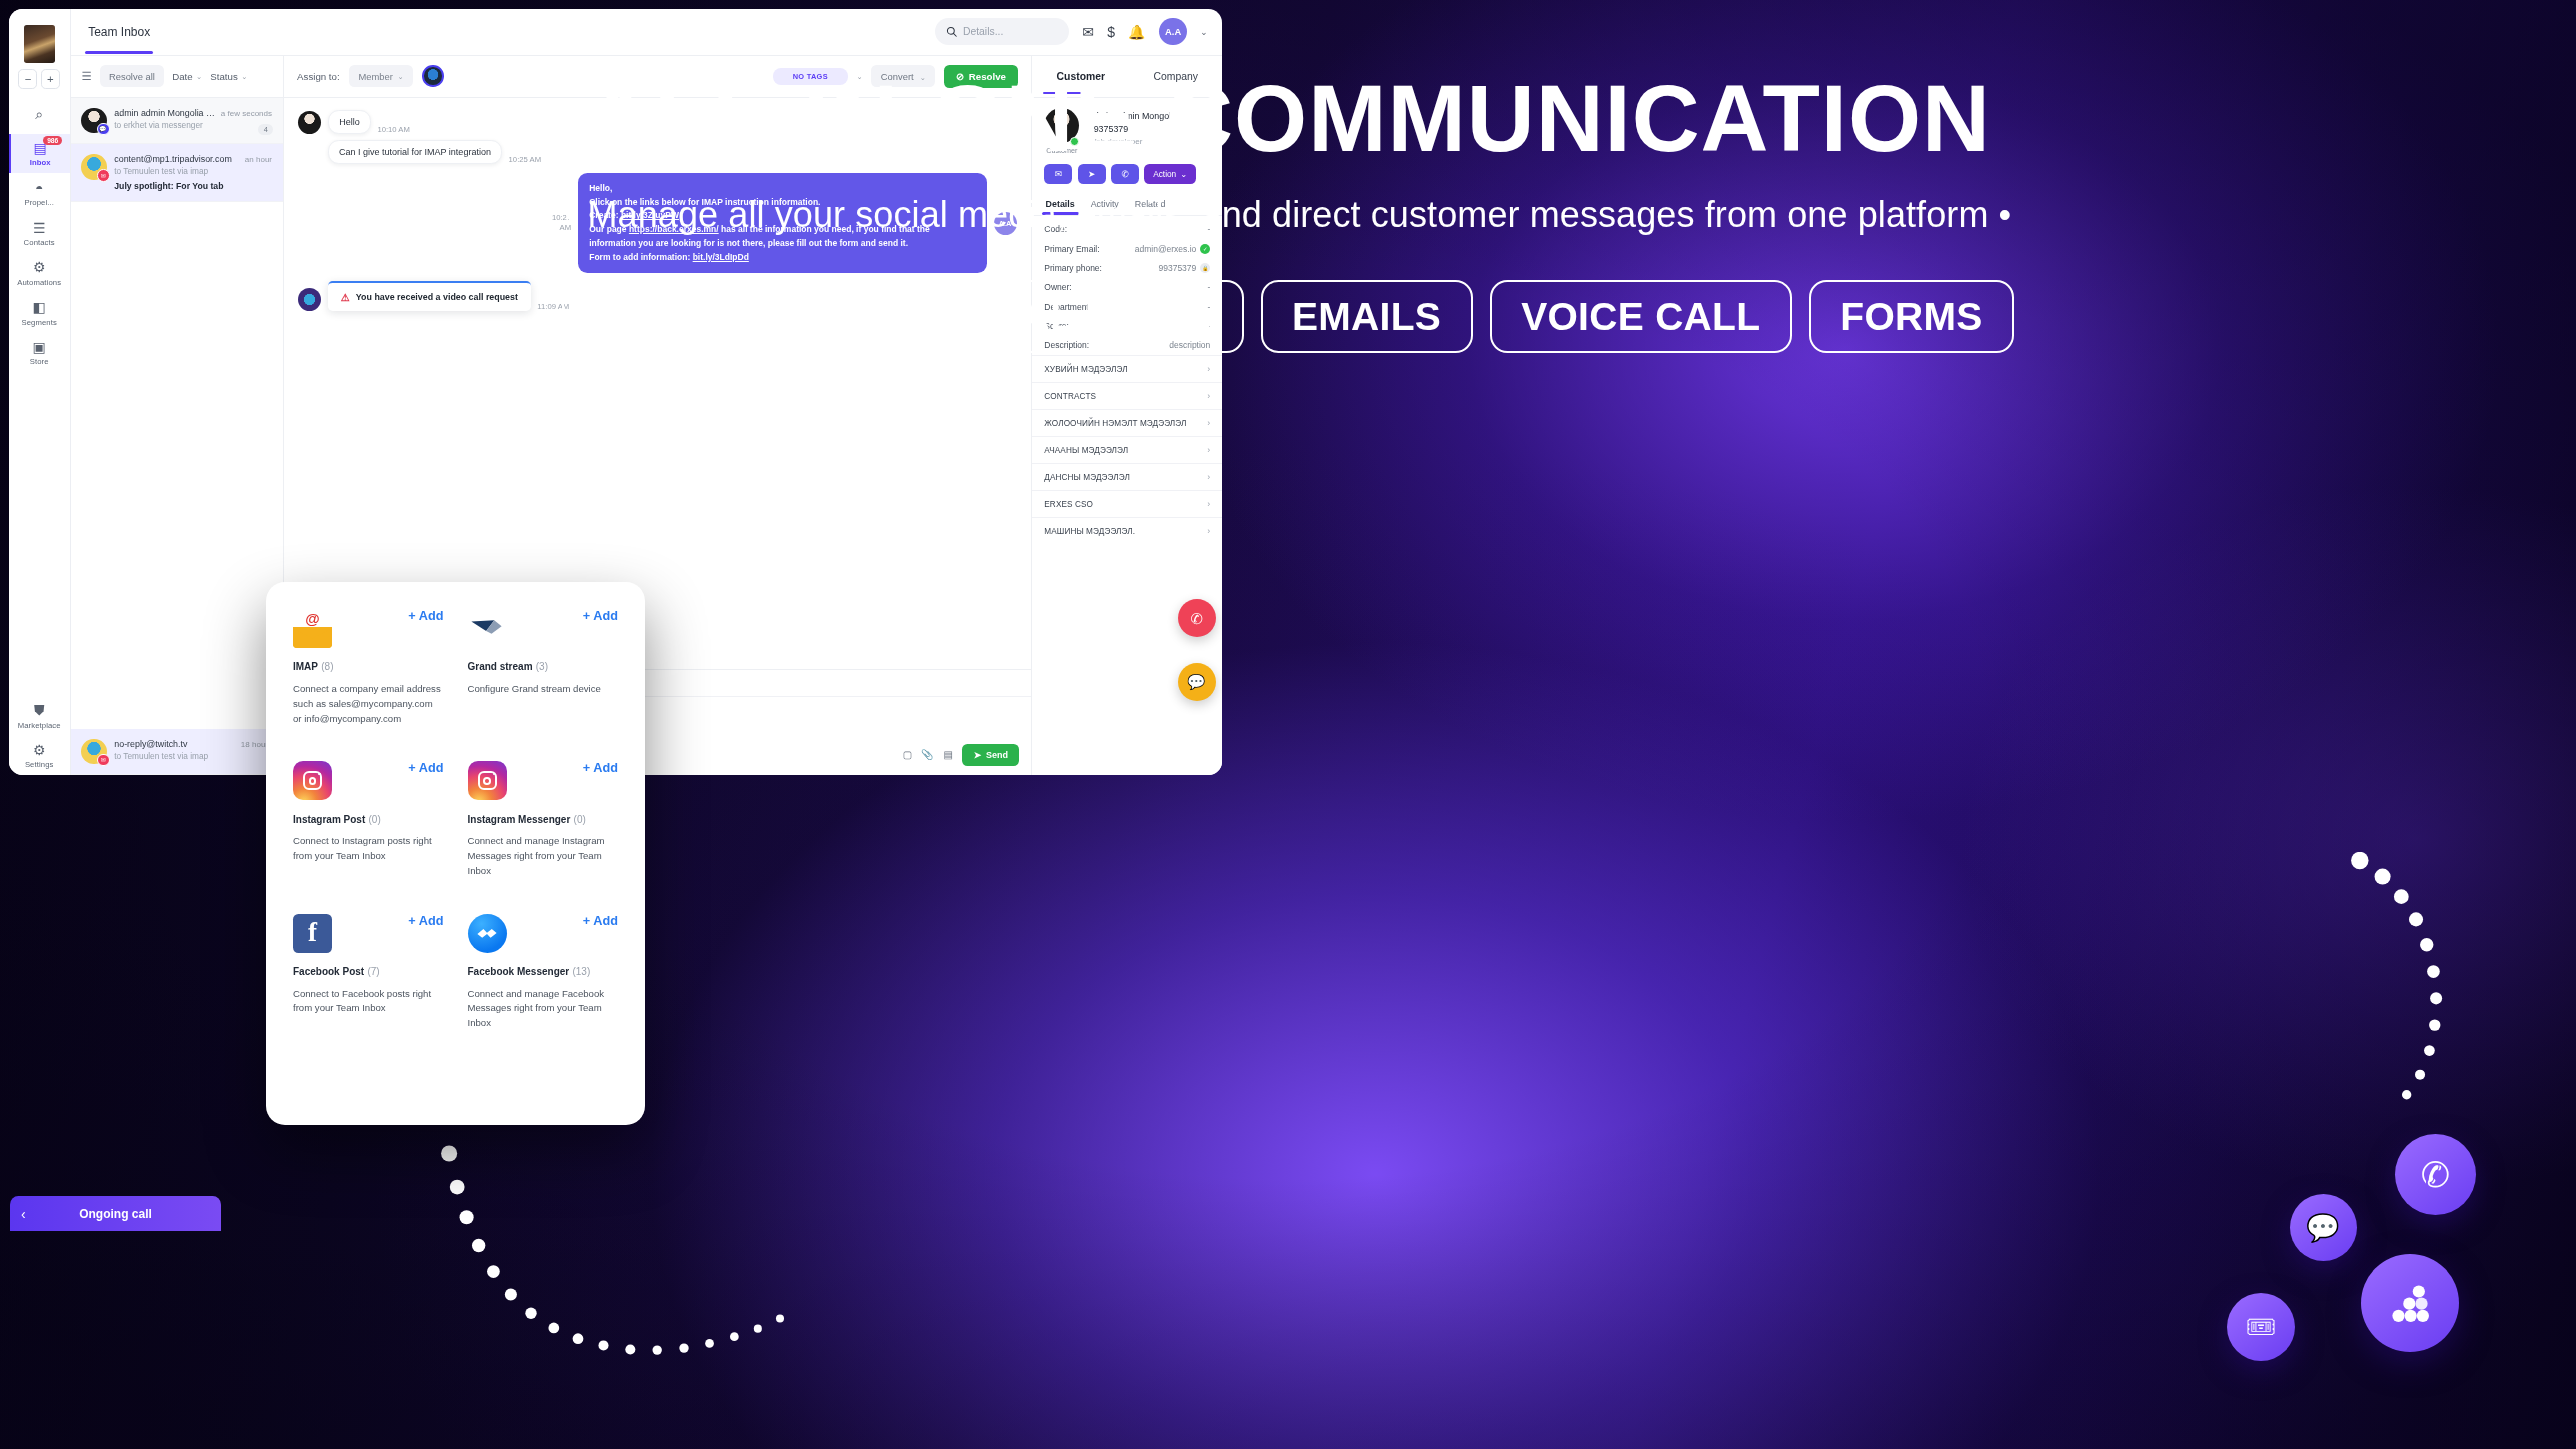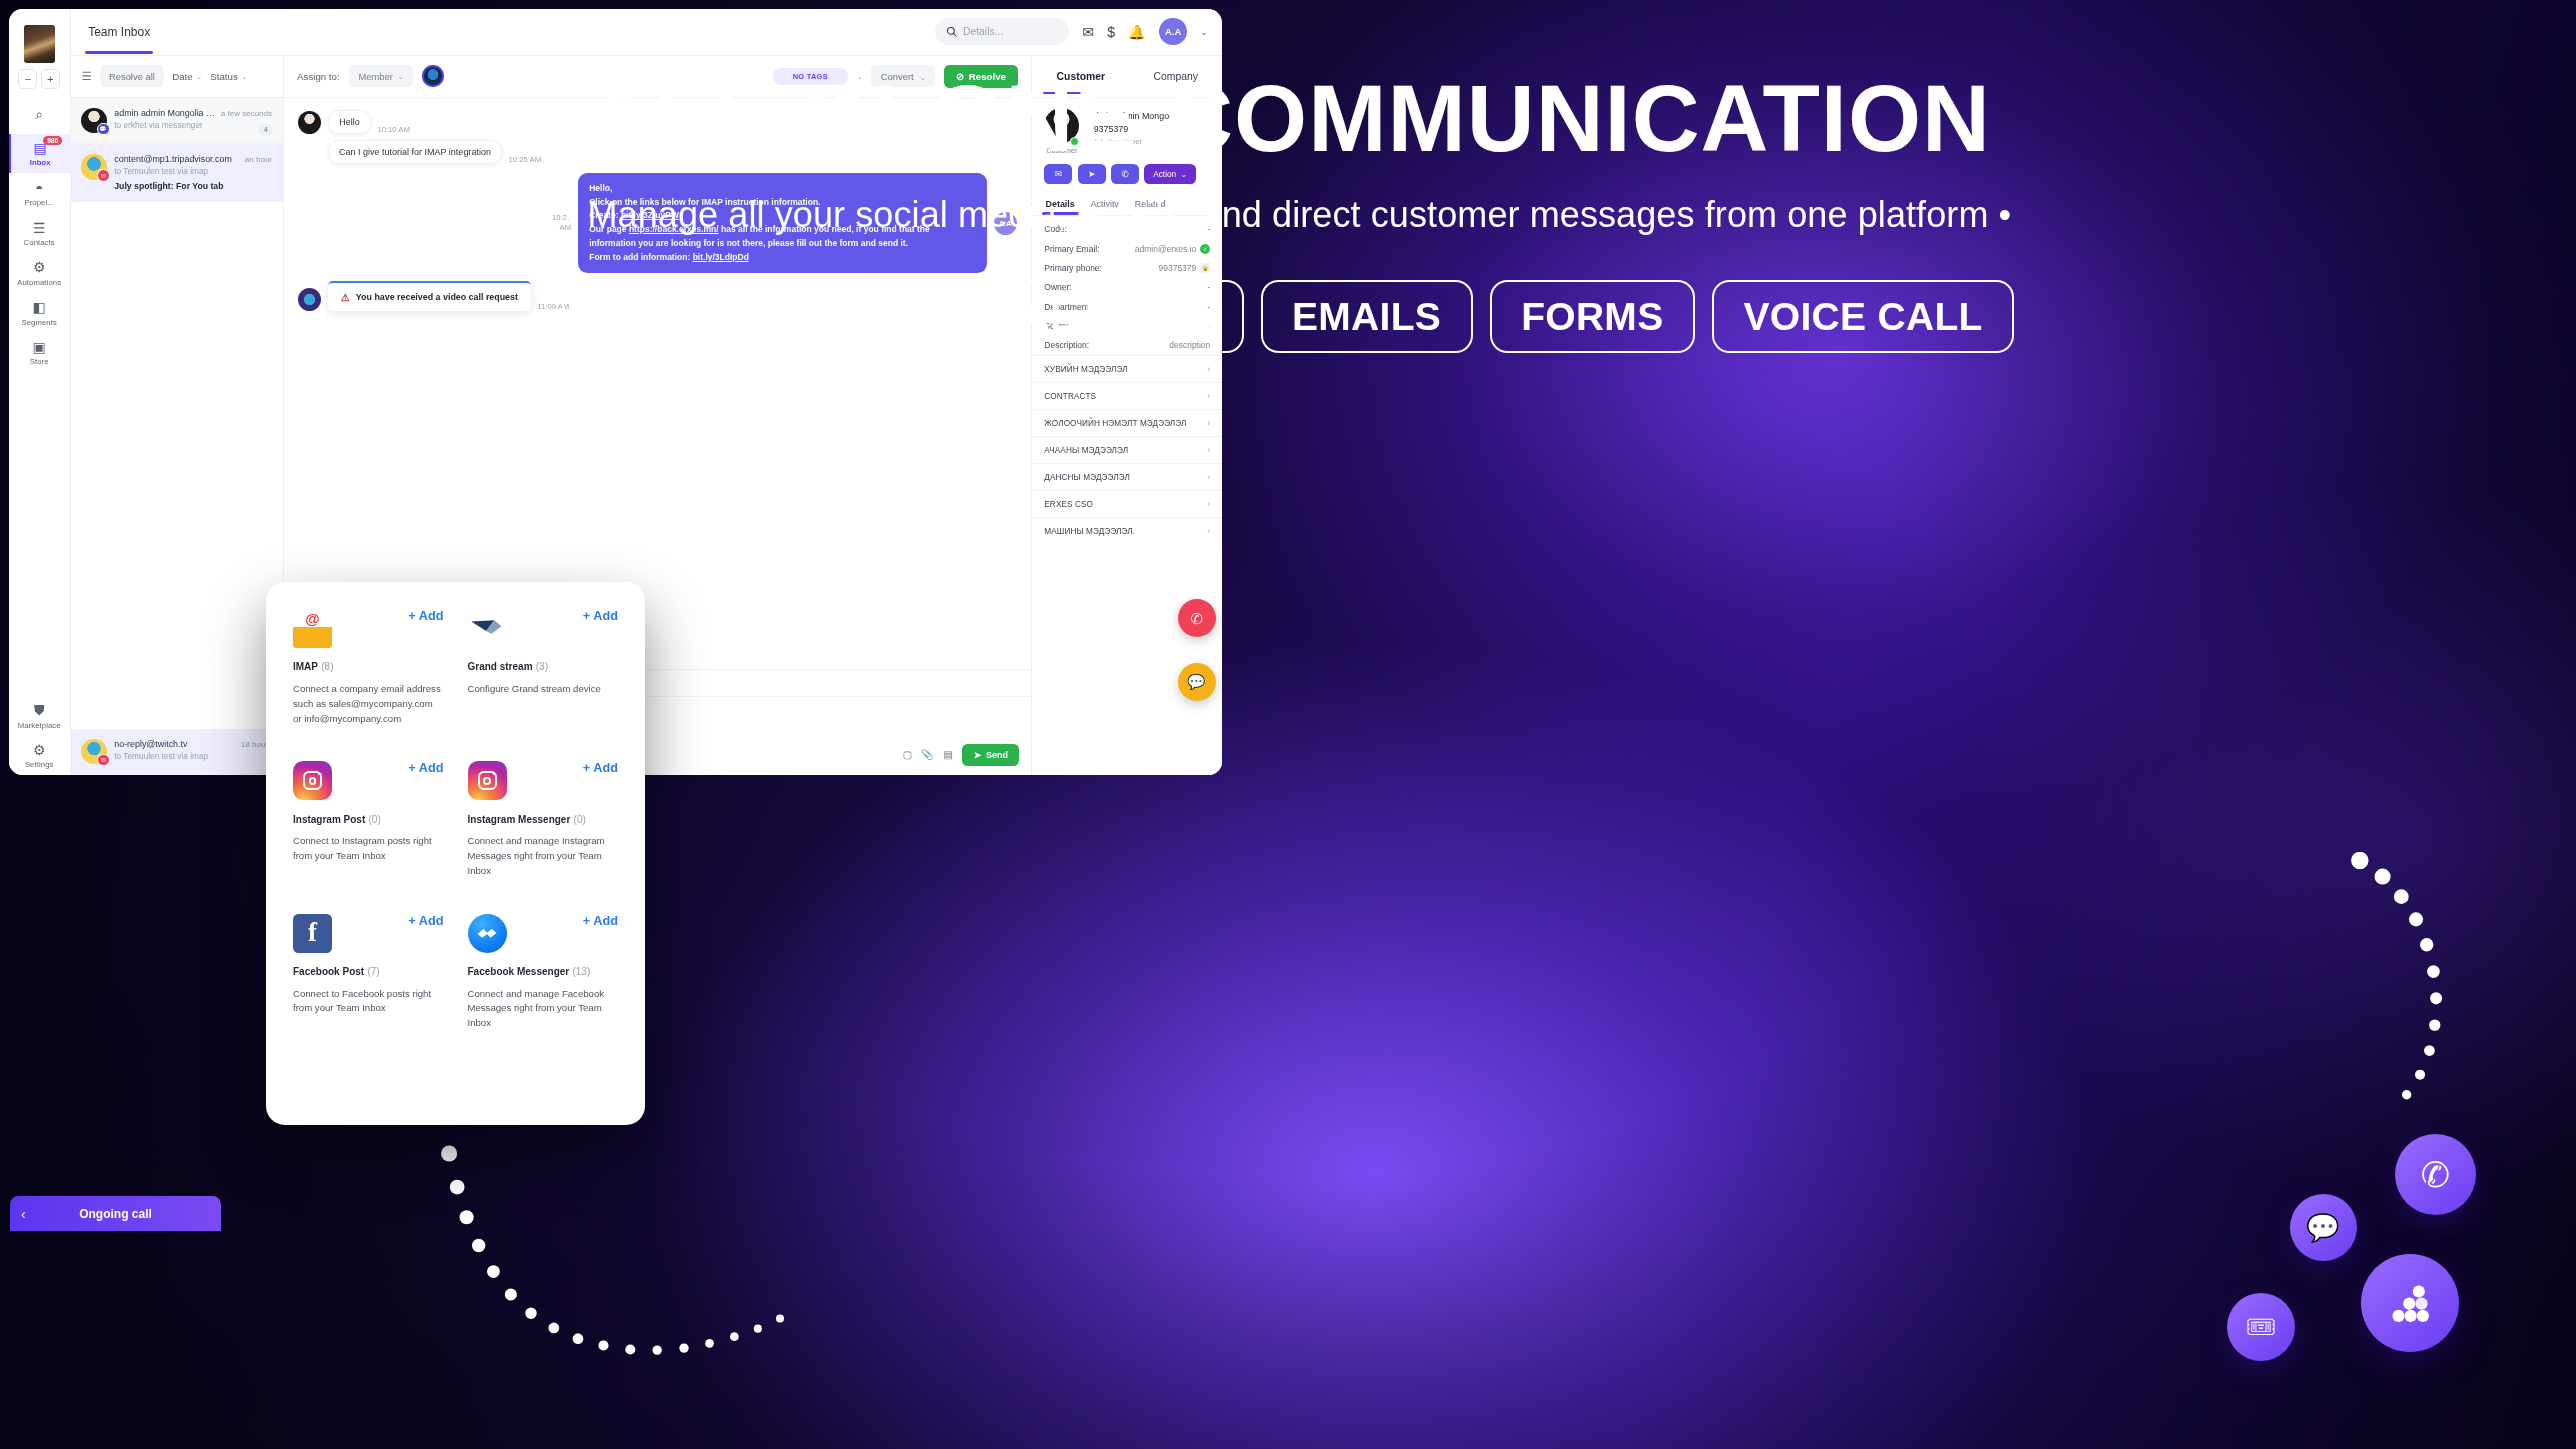--- a/index.html
+++ b/index.html
@@ -310,22 +310,22 @@
 <div class="bg"></div>
 <div class="bg-vig"></div>
 
 <div class="hero">
   <div class="hero-title">ALL-IN-ONE COMMUNICATION</div>
   <div class="hero-sub">• Manage all your social media, emails, and direct customer messages from one platform •</div>
   <div class="pills">
     <div class="pill">MESSENGER</div>
     <div class="pill">SOCIAL MEDIA</div>
     <div class="pill">EMAILS</div>
+    <div class="pill">VOICE CALL</div>
     <div class="pill">FORMS</div>
-    <div class="pill">VOICE CALL</div>
   </div>
 </div>
 
 <svg class="dot-path" style="left:429px;top:1140px;width:604px;height:282px;" viewBox="0 0 900 420" width="604" height="282">
   <g fill="#ffffff">
     <circle cx="30" cy="20" r="12"></circle>
       <circle cx="42" cy="70" r="11"></circle>
       <circle cx="56" cy="115" r="10.5"></circle>
     <circle cx="74" cy="157" r="10"></circle>
       <circle cx="96" cy="196" r="9.5"></circle>

